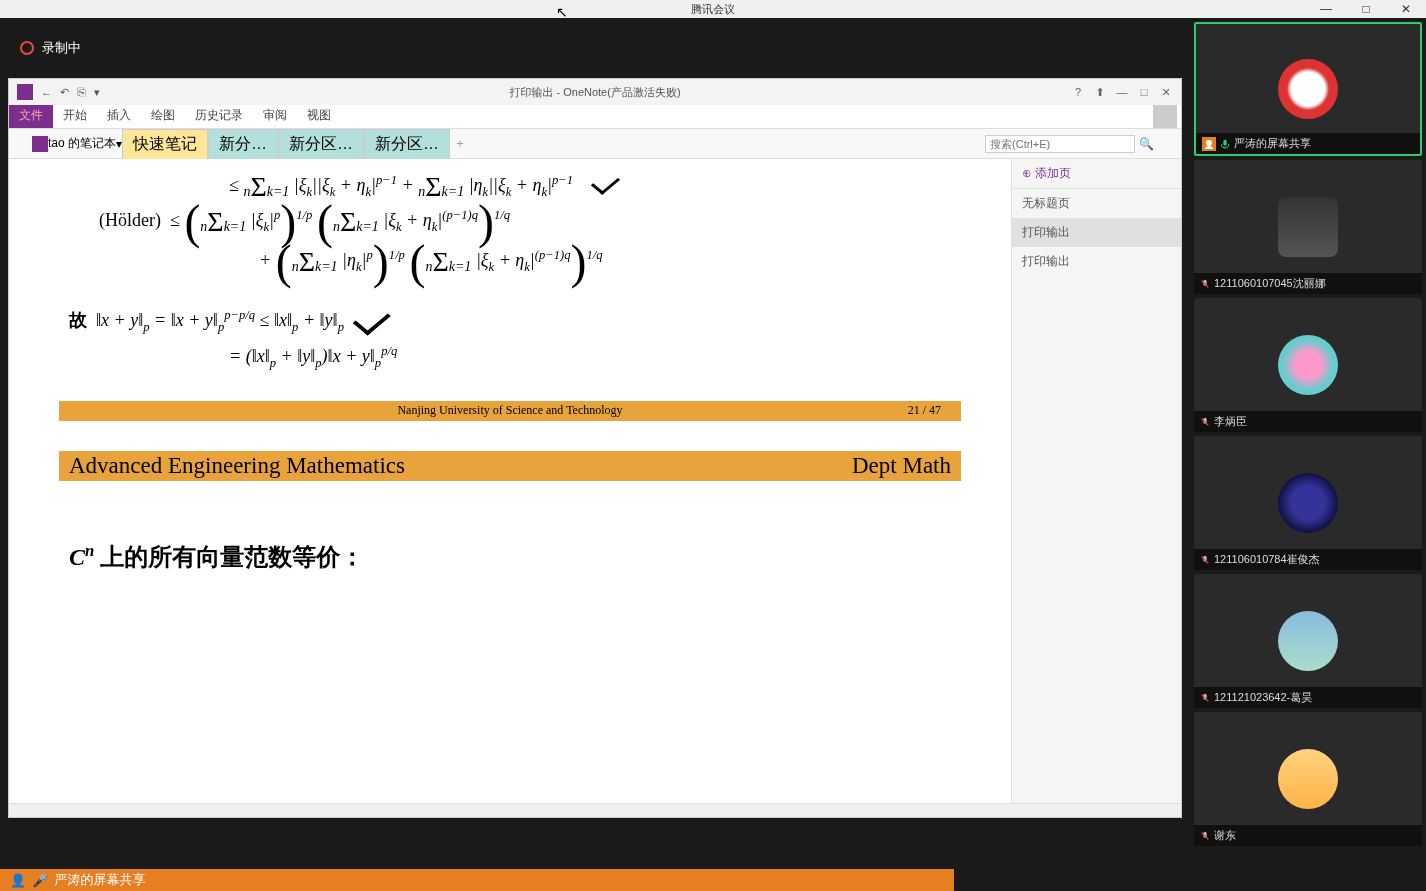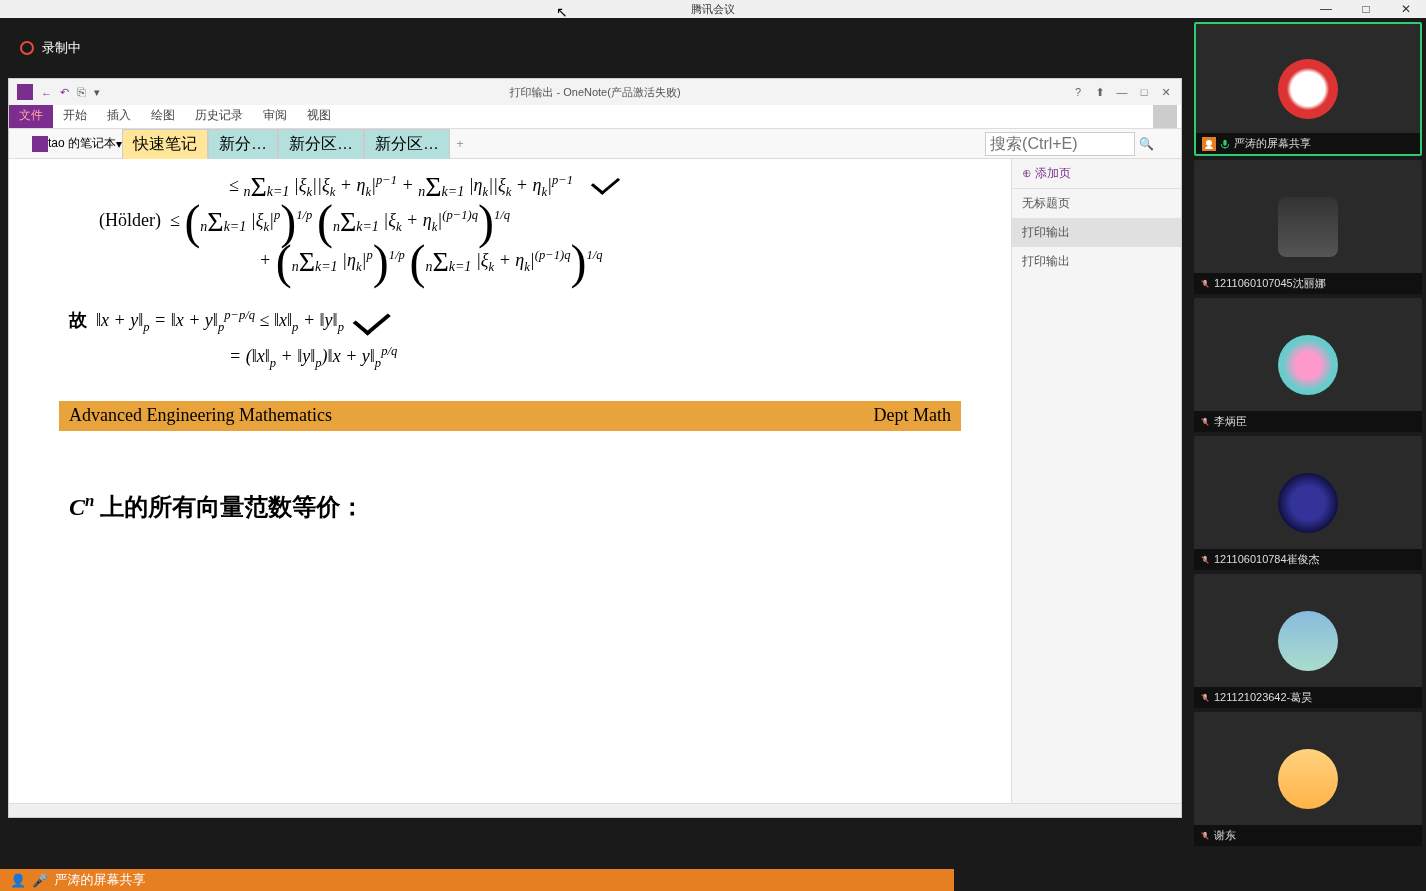--- a/index.html
+++ b/index.html
@@ -33,21 +33,21 @@
 .on-tab.file { background: #7b2e8e; color: #fca5a5; }
 .on-avatar { margin-left: auto; width: 24px; height: 24px; background: #ccc; margin-right: 4px; }
 
 .on-nav { height: 30px; background: #f8f8f8; display: flex; align-items: center; border-bottom: 1px solid #ddd; font-size: 12px; padding: 0 23px; }
 .nb-icon { width: 16px; height: 16px; background: #7b2e8e; }
 .section-tab { padding: 4px 10px; border: 1px solid #ccc; border-bottom: none; font-size: 16px; }
 .section-tab.yellow { background: #ffe699; }
 .section-tab.teal { background: #b3e0dc; }
 .add-tab { width: 20px; text-align: center; color: #999; }
 .on-search { margin-left: auto; }
-.on-search input { width: 150px; font-size: 16px; padding: 2px 4px; border: 1px solid #ccc; }
+.on-search input { width: 150px; font-size: 11px; padding: 2px 4px; border: 1px solid #ccc; }
 .search-icon { color: #888; padding: 0 4px; }
 
 .on-body { flex: 1; display: flex; overflow: hidden; }
 .on-page { flex: 1; background: #fff; overflow: hidden; position: relative; padding: 0 40px; }
 .on-pagelist { width: 170px; background: #f5f5f5; border-left: 1px solid #ddd; font-size: 12px; }
 .on-pagelist .add-page { padding: 6px 10px; color: #7b2e8e; border-bottom: 1px solid #e0e0e0; }
 .on-pagelist .page-item { padding: 6px 10px; color: #555; }
 .on-pagelist .page-item.active { background: #e0e0e0; }
 
 
@@ -57,21 +57,21 @@
 .sum { display: inline-block; vertical-align: middle; text-align: center; font-size: 14px; line-height: 1; }
 .sum .sigma { font-size: 28px; font-style: normal; }
 .lparen, .rparen { font-size: 48px; font-style: normal; vertical-align: middle; display: inline-block; line-height: 0.8; }
 
 .check { display: inline-block; width: 40px; height: 30px; position: relative; margin-left: 20px; }
 .check::after { content: ""; position: absolute; left: 0; top: 10px; width: 12px; height: 20px; border-right: 3px solid #000; border-bottom: 3px solid #000; transform: rotate(40deg) skewX(-10deg); }
 
 .slide-footer { background: #e8a33d; height: 20px; display: flex; align-items: center; justify-content: center; position: relative; font-size: 12px; margin-top: 30px; }
 .slide-footer .pagenum { position: absolute; right: 20px; }
 
-.slide-header { background: #e8a33d; height: 30px; display: flex; align-items: center; padding: 0 10px; font-size: 18px; margin-top: 30px; }
+.slide-header { background: #e8a33d; height: 30px; display: flex; align-items: center; padding: 0 10px; font-size: 23px; margin-top: 30px; }
 .slide-header .right { margin-left: auto; }
 
 .section-title { font-size: 24px; font-weight: bold; margin-top: 60px; padding-left: 10px; }
 .section-title sup { font-size: 0.7em; font-style: italic; }
 
 
 .tile { height: 134px; background: #2a2a2a; border-radius: 2px; position: relative; display: flex; align-items: center; justify-content: center; }
 .tile.speaking { border: 2px solid #2ecc71; }
 .avatar { width: 60px; height: 60px; border-radius: 50%; background: #888; }
 .avatar.a1 { background: radial-gradient(circle, #fff 40%, #d33 50%); }
@@ -165,20 +165,24 @@
             <div class="math-line" style="padding-left:170px">≤ <span class="sum"><span>n</span><span class="sigma">Σ</span><span>k=1</span></span> |ξ<sub>k</sub>||ξ<sub>k</sub> + η<sub>k</sub>|<sup>p−1</sup> + <span class="sum"><span>n</span><span class="sigma">Σ</span><span>k=1</span></span> |η<sub>k</sub>||ξ<sub>k</sub> + η<sub>k</sub>|<sup>p−1</sup> <span class="check"></span></div>
 
             <div class="math-line" style="padding-left:40px"><span style="font-style:normal">(Hölder)</span>&nbsp;&nbsp;≤ <span class="lparen">(</span><span class="sum"><span>n</span><span class="sigma">Σ</span><span>k=1</span></span> |ξ<sub>k</sub>|<sup>p</sup><span class="rparen">)</span><sup>1/p</sup> <span class="lparen">(</span><span class="sum"><span>n</span><span class="sigma">Σ</span><span>k=1</span></span> |ξ<sub>k</sub> + η<sub>k</sub>|<sup>(p−1)q</sup><span class="rparen">)</span><sup>1/q</sup></div>
 
             <div class="math-line" style="padding-left:200px">+ <span class="lparen">(</span><span class="sum"><span>n</span><span class="sigma">Σ</span><span>k=1</span></span> |η<sub>k</sub>|<sup>p</sup><span class="rparen">)</span><sup>1/p</sup> <span class="lparen">(</span><span class="sum"><span>n</span><span class="sigma">Σ</span><span>k=1</span></span> |ξ<sub>k</sub> + η<sub>k</sub>|<sup>(p−1)q</sup><span class="rparen">)</span><sup>1/q</sup></div>
 
             <div class="math-line" style="padding-left:10px;margin-top:14px"><span style="font-style:normal;font-weight:bold">故</span>&nbsp; ‖x + y‖<sub>p</sub> = ‖x + y‖<sub>p</sub><sup>p−p/q</sup> ≤ ‖x‖<sub>p</sub> + ‖y‖<sub>p</sub> <span class="check" style="transform:scale(1.3)"></span></div>
 
             <div class="math-line" style="padding-left:170px;margin-top:10px">= (‖x‖<sub>p</sub> + ‖y‖<sub>p</sub>)‖x + y‖<sub>p</sub><sup>p/q</sup></div>
 
+            <div class="slide-footer">
+              <span>Nanjing University of Science and Technology</span>
+              <span class="pagenum">21 / 47</span>
+            </div>
 
             <div class="slide-header">
               <span>Advanced Engineering Mathematics</span>
               <span class="right">Dept Math</span>
             </div>
 
             <div class="section-title">
               <i><span>C</span><sup>n</sup></i><span> 上的所有向量范数等价：</span>
             </div>
           </div>

